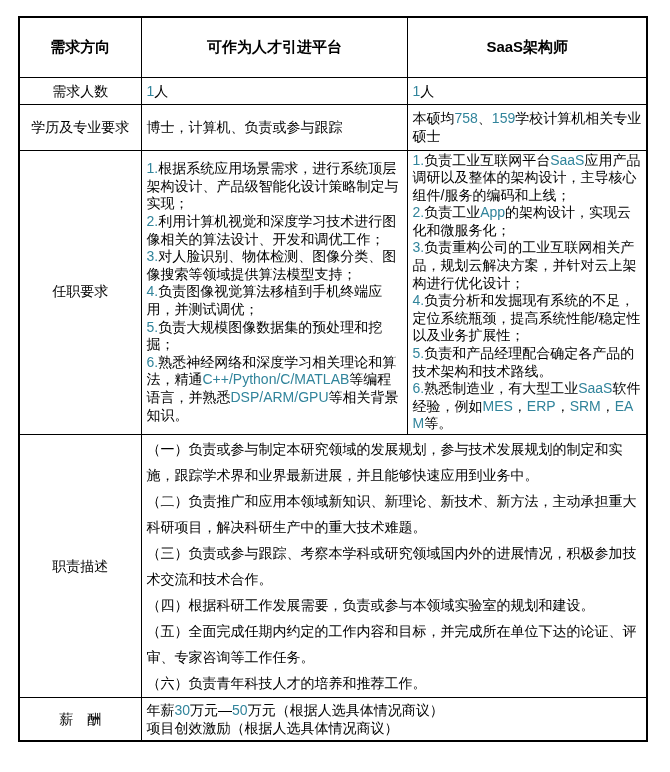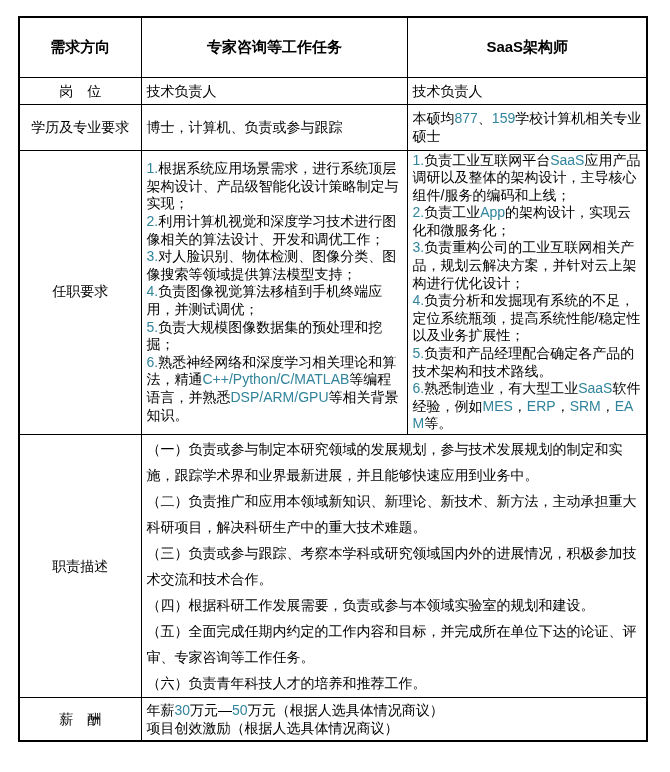--- a/index.html
+++ b/index.html
@@ -46,36 +46,36 @@
 
 <table class="doc">
   <colgroup>
       <col class="c0">
       <col class="c1">
       <col class="c2">
     </colgroup>
   <tbody>
     <tr class="r-header">
       <th class="label">需求方向</th>
-      <th>专家咨询等工作任务</th>
+      <th>可作为人才引进平台</th>
       <th>SaaS架构师</th>
     </tr>
 
+    <tr class="r-small">
+      <td class="label">需求人数</td>
+      <td><span class="latin">1</span>人</td>
+      <td><span class="latin">1</span>人</td>
+    </tr>
 
-    <tr class="r-small">
-      <td class="label">岗　位</td>
-      <td>技术负责人</td>
-      <td>技术负责人</td>
-    </tr>
 
 
     <tr class="r-edu">
       <td class="label">学历及专业要求</td>
       <td>博士，计算机、负责或参与跟踪</td>
-      <td>本硕均<span class="latin">877</span>、<span class="latin">159</span>学校计算机相关专业硕士</td>
+      <td>本硕均<span class="latin">758</span>、<span class="latin">159</span>学校计算机相关专业硕士</td>
     </tr>
 
     <tr class="r-req">
       <td class="label">任职要求</td>
       <td><span class="latin">1.</span>根据系统应用场景需求，进行系统顶层架构设计、产品级智能化设计策略制定与实现；
 <span class="latin">2.</span>利用计算机视觉和深度学习技术进行图像相关的算法设计、开发和调优工作；
 <span class="latin">3.</span>对人脸识别、物体检测、图像分类、图像搜索等领域提供算法模型支持；
 <span class="latin">4.</span>负责图像视觉算法移植到手机终端应用，并测试调优；
 <span class="latin">5.</span>负责大规模图像数据集的预处理和挖掘；
 <span class="latin">6.</span>熟悉神经网络和深度学习相关理论和算法，精通<span class="latin">C++/Python/C/MATLAB</span>等编程语言，并熟悉<span class="latin">DSP/ARM/GPU</span>等相关背景知识。</td>

